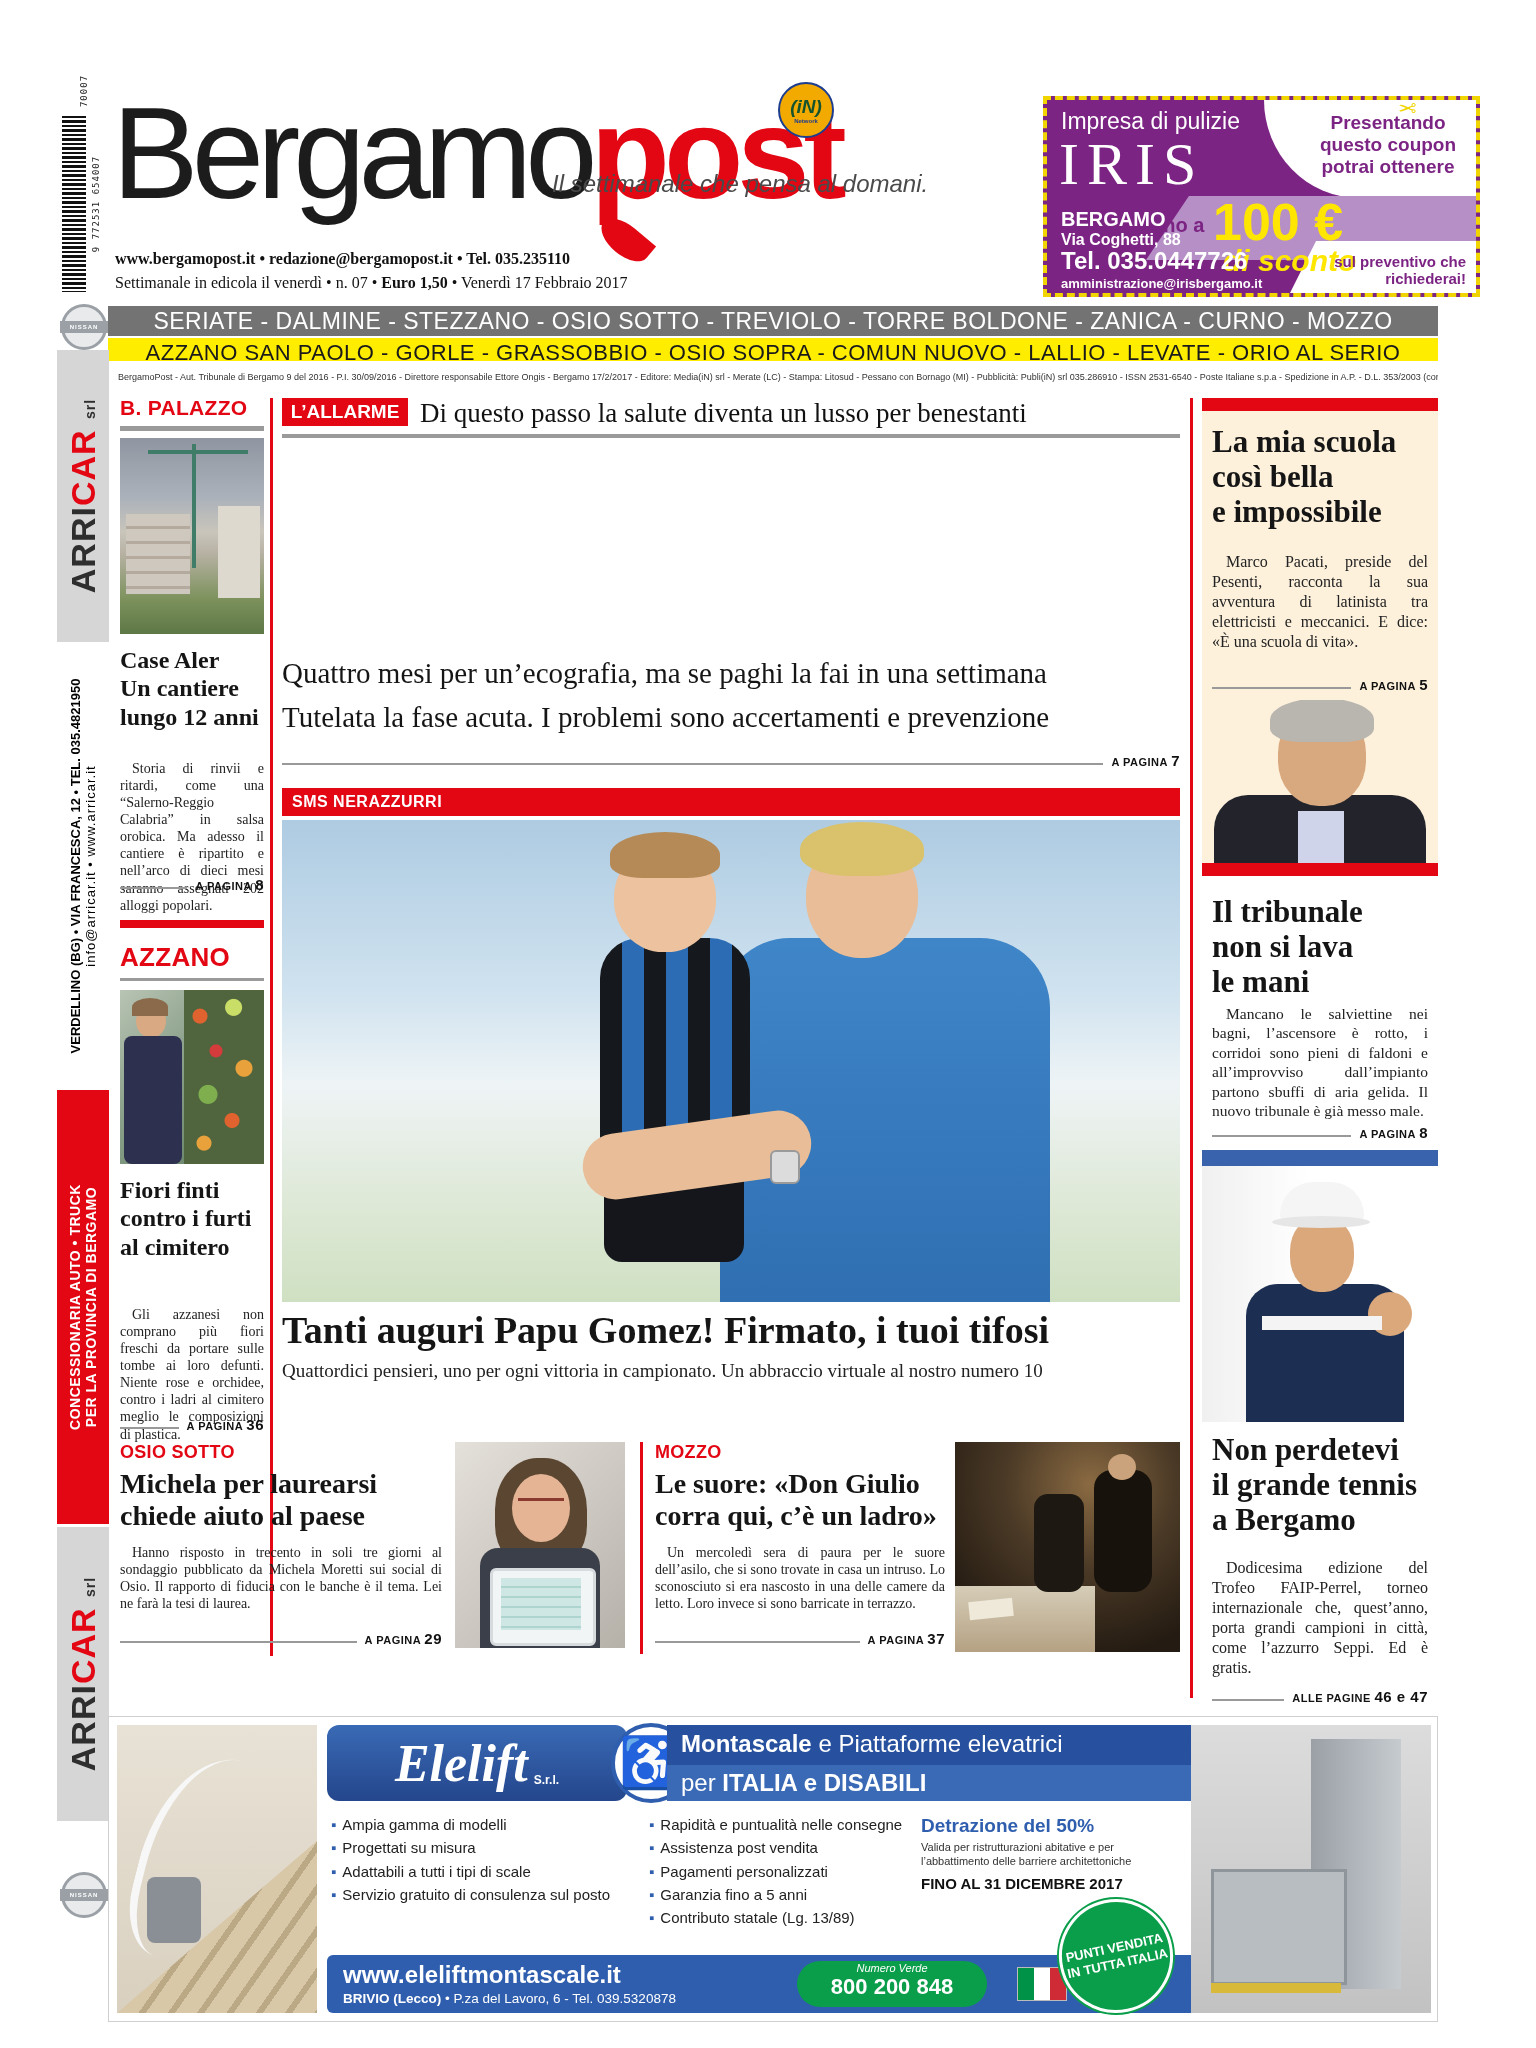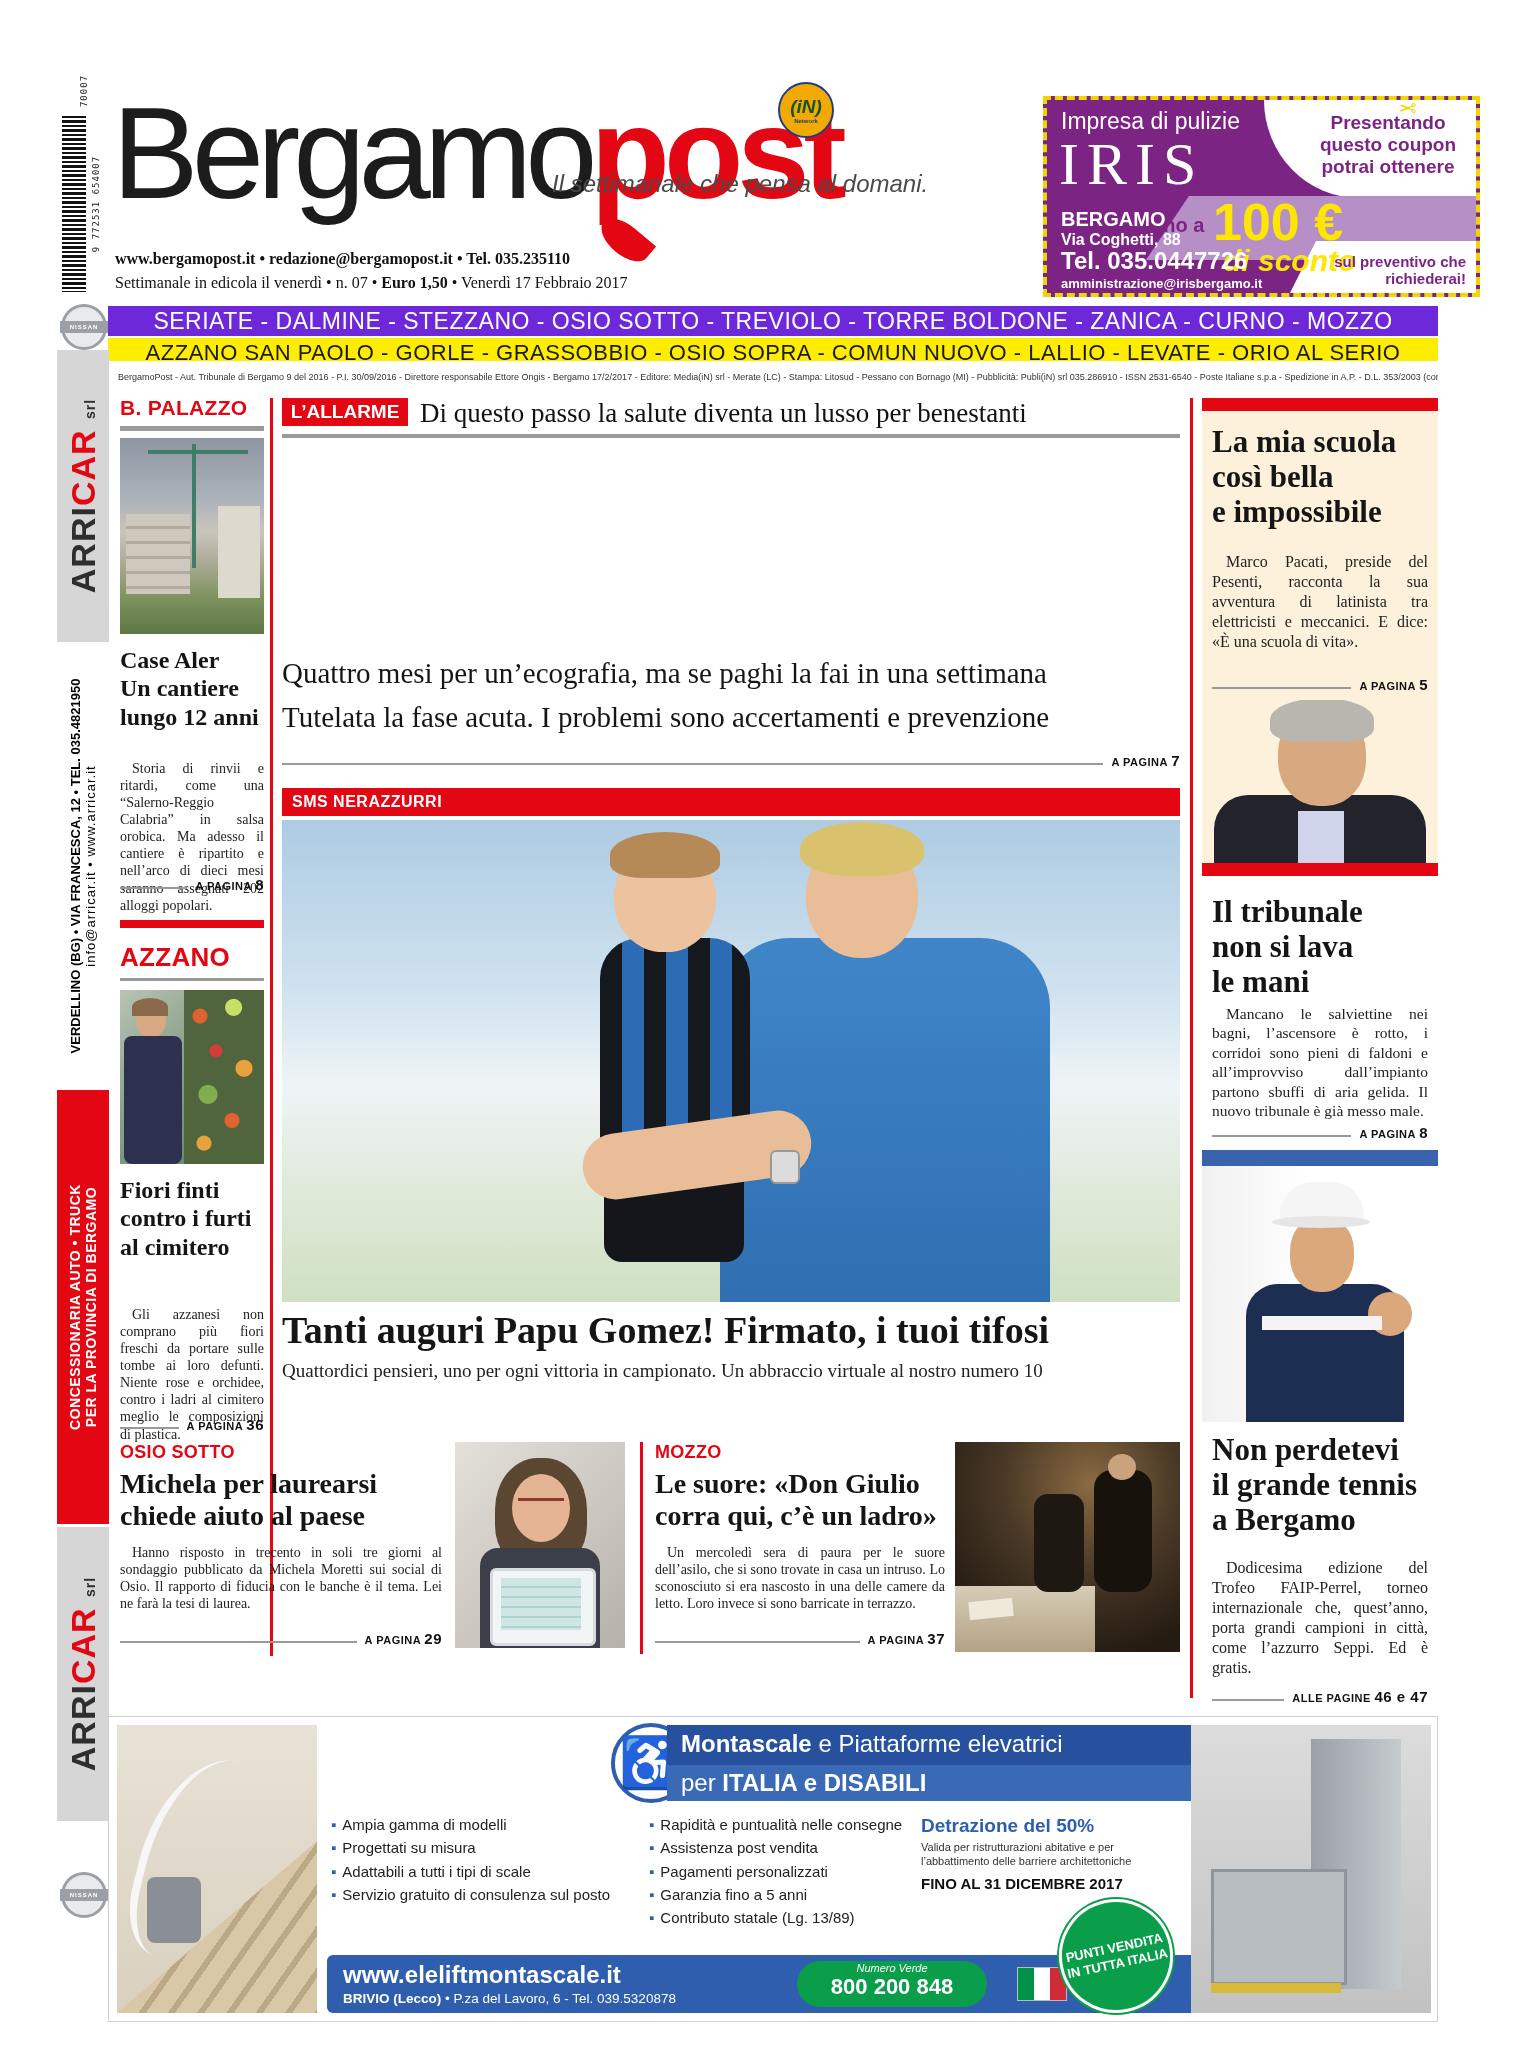--- a/index.html
+++ b/index.html
@@ -37,21 +37,21 @@
   .iris-city{font-size:20px;font-weight:bold;color:#fff;}
   .iris-addr{font-size:16px;font-weight:bold;color:#fff;}
   .iris-tel{font-size:24px;font-weight:bold;color:#fff;}
   .iris-mail{font-size:13px;font-weight:bold;color:#fff;}
   .iris-finoa{font-size:20px;font-weight:bold;color:#7c2483;}
   .iris-amount{font-size:52px;font-weight:bold;color:#ffe600;line-height:1;}
   .iris-sconto{font-size:30px;font-weight:bold;font-style:italic;color:#ffe600;line-height:1;}
   .iris-note{font-size:15px;font-weight:bold;color:#7c2483;text-align:right;line-height:1.15;}
   .scissors{color:#f0d500;font-size:22px;transform:rotate(180deg);}
   
-  .bar-red{background:#6d28d9;color:#fff;font-size:23px;letter-spacing:.5px;text-align:center;line-height:30px;}
+  .bar-red{background:#737373;color:#fff;font-size:23px;letter-spacing:.5px;text-align:center;line-height:30px;}
   .bar-yellow{background:#ffed00;color:#1a1a1a;font-size:22px;letter-spacing:.5px;text-align:center;line-height:30px;}
   .imprint{font-size:9px;color:#333;white-space:nowrap;overflow:hidden;}
   
   .sec-label{color:#e30613;font-weight:bold;font-size:21px;letter-spacing:.3px;}
   .sec-label.small{font-size:18px;}
   .grule{background:#9a9a9a;}
   .redbar{background:#e30613;}
   .allarme-label{background:#e30613;color:#fff;font-weight:bold;font-size:19px;text-align:center;line-height:28px;}
   .kicker{font-family:"Liberation Serif",serif;font-size:27px;color:#111;}
   .headline{font-family:"Liberation Serif",serif;font-weight:bold;font-size:86px;line-height:1.22;color:#151515;letter-spacing:-1px;}
@@ -329,20 +329,24 @@
     <span class="pageref"><span>ALLE PAGINE</span> <b>46 e 47</b></span>
   </div>
 
   <div class="abs ad" style="left:108px;top:1716px;width:1330px;height:306px;">
     <div class="abs ph" style="left:8px;top:8px;width:200px;height:288px;">
       <div class="s" style="inset:0;background:linear-gradient(180deg,#e8e2d6,#d9d0bf);"></div>
       <div class="s" style="left:0;bottom:0;width:200px;height:210px;background:repeating-linear-gradient(125deg,#d8c8a8 0 18px,#bba884 18px 24px);clip-path:polygon(0 100%,100% 18%,100% 100%);"></div>
       <div class="s" style="left:24px;top:30px;width:120px;height:210px;border-left:8px solid #f7f7f7;border-radius:60% 0 0 30%;transform:rotate(14deg);"></div>
       <div class="s" style="left:30px;bottom:70px;width:54px;height:66px;background:#8a8f96;border-radius:8px;"></div>
     </div>
+    <div class="abs el-logo" style="left:218px;top:8px;width:300px;height:76px;">
+      <span class="b1">Elelift</span>
+      <span class="b2">S.r.l.</span>
+    </div>
     <div class="abs wheel" style="left:502px;top:6px;width:72px;height:72px;">♿</div>
     <div class="abs el-h1" style="left:558px;top:8px;width:614px;height:43px;"><b>Montascale</b><span> e Piattaforme elevatrici</span></div>
     <div class="abs el-h2" style="left:558px;top:48px;width:614px;height:36px;"><span>per </span><b>ITALIA e DISABILI</b></div>
     <ul class="abs el-list" style="left:222px;top:96px;width:300px;">
       <li>Ampia gamma di modelli</li>
       <li>Progettati su misura</li>
       <li>Adattabili a tutti i tipi di scale</li>
       <li>Servizio gratuito di consulenza sul posto</li>
     </ul>
     <ul class="abs el-list" style="left:540px;top:96px;width:255px;">

